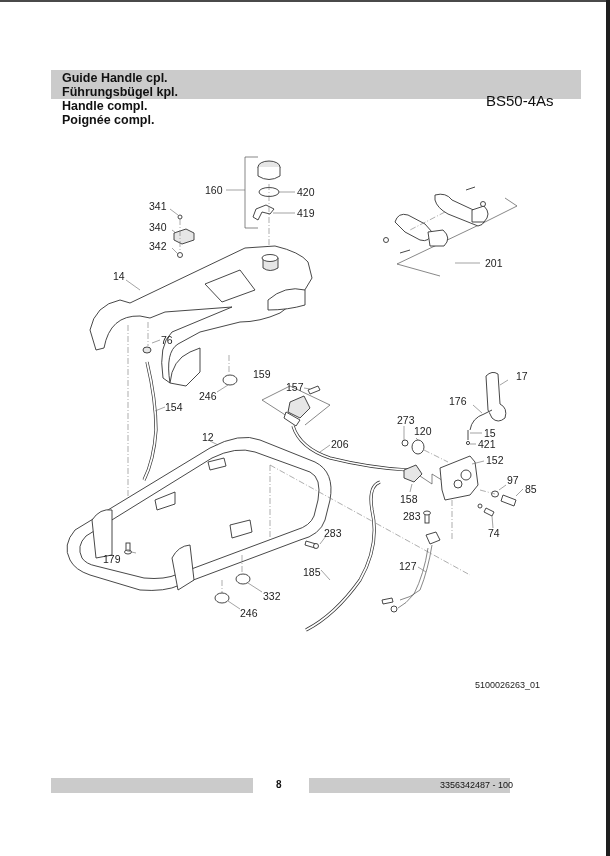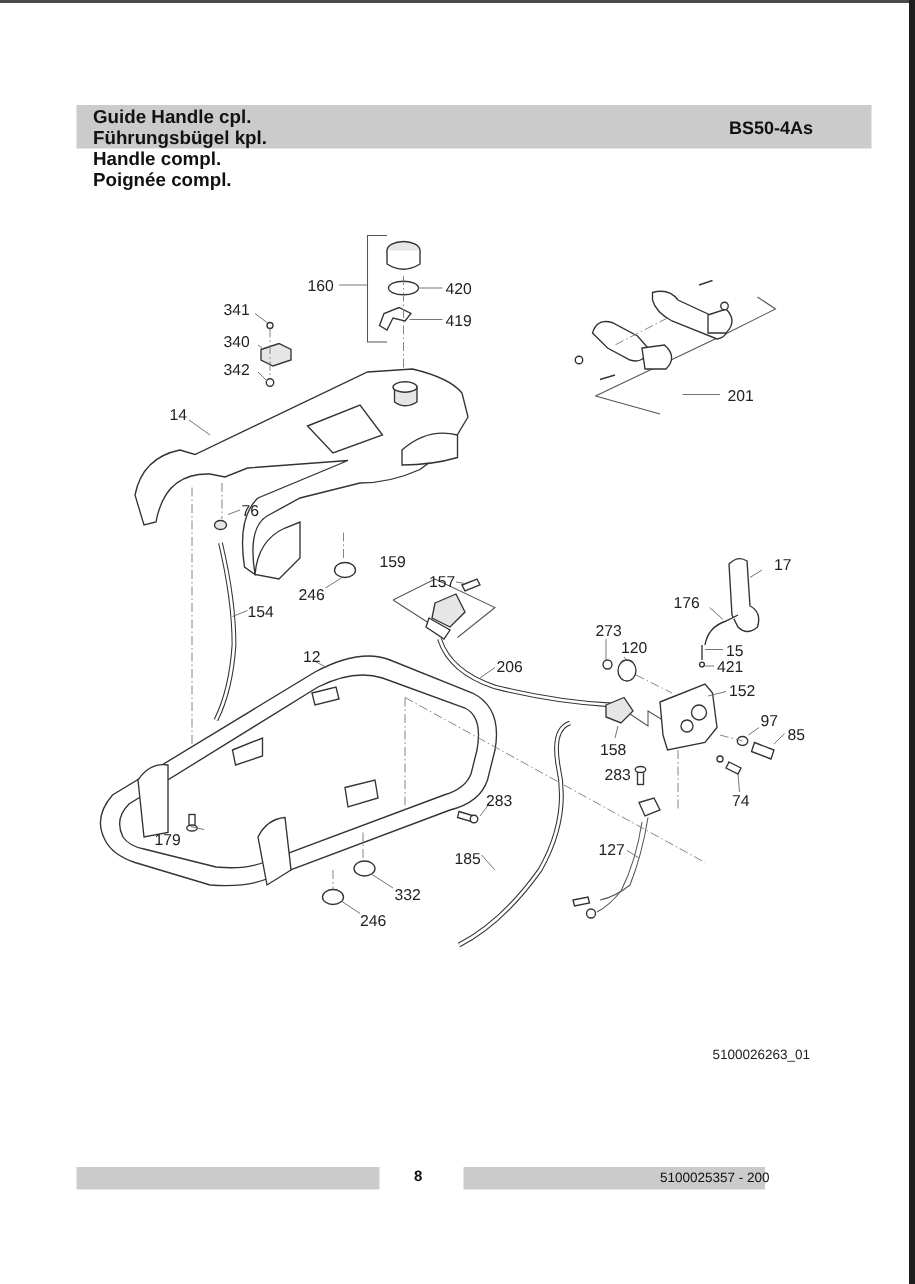--- a/index.html
+++ b/index.html
@@ -4,26 +4,26 @@
 <style>
   html, body { margin:0; padding:0; }
   body {
     width:610px; height:856px; position:relative; overflow:hidden;
     background:#ffffff; font-family:"Liberation Sans", sans-serif; color:#111;
   }
   .top-border { position:absolute; left:0; top:0; width:610px; height:2px; background:#4a4a4a; }
   .right-border { position:absolute; left:606px; top:0; width:4px; height:856px; background:#1e1e1e; }
   .header-bar { position:absolute; left:51px; top:70px; width:530px; height:29px; background:#cbcbcb; }
   .title-line { position:absolute; left:62px; font-size:12.5px; font-weight:bold; line-height:14px; white-space:nowrap;text-align:right; }
-  .model { position:absolute; left:486px; top:78px; font-size:12px; font-weight:bold; }
+  .model { position:absolute; left:486px; top:92px; font-size:15px; font-weight:normal; }
   .footer-left { position:absolute; left:51px; top:778px; width:202px; height:15px; background:#cbcbcb; }
   .footer-right { position:absolute; left:309px; top:778px; width:201px; height:15px; background:#cbcbcb; }
   .page-num { position:absolute; left:276px; top:779px; font-size:10px; font-weight:bold; }
   .doc-num { position:absolute; left:440px; top:780px; font-size:9px; }
-  .drawing-id { position:absolute; left:475px; top:698px; font-size:9px; color:#222; }
+  .drawing-id { position:absolute; left:475px; top:680px; font-size:9px; color:#222; }
   svg.diagram { position:absolute; left:0; top:0; }
   .callout { font-family:"Liberation Sans", sans-serif; font-size:10.5px; fill:#222; }
   .part { fill:#fff; stroke:#333; stroke-width:0.9; }
   .part-g { fill:#e6e6e6; stroke:#333; stroke-width:0.9; }
   .lead { stroke:#666; stroke-width:0.6; fill:none; }
   .dash { stroke:#777; stroke-width:0.6; fill:none; stroke-dasharray:6 2 1 2; }
   .bracket { stroke:#555; stroke-width:0.7; fill:none; }
   .hose { fill:none; stroke:#333; stroke-width:3.2; }
   .hose-in { fill:none; stroke:#fff; stroke-width:1.8; }
 </style>
@@ -254,13 +254,13 @@
     <text class="callout" x="263" y="600">332</text>
     <text class="callout" x="240" y="617">246</text>
   </g>
 </svg>
 
 <div class="drawing-id">5100026263_01</div>
 
 <div class="footer-left"></div>
 <div class="page-num">8</div>
 <div class="footer-right"></div>
-<div class="doc-num">5100025357 - 200</div>
+<div class="doc-num">3356342487 - 100</div>
 
 </body></html>

